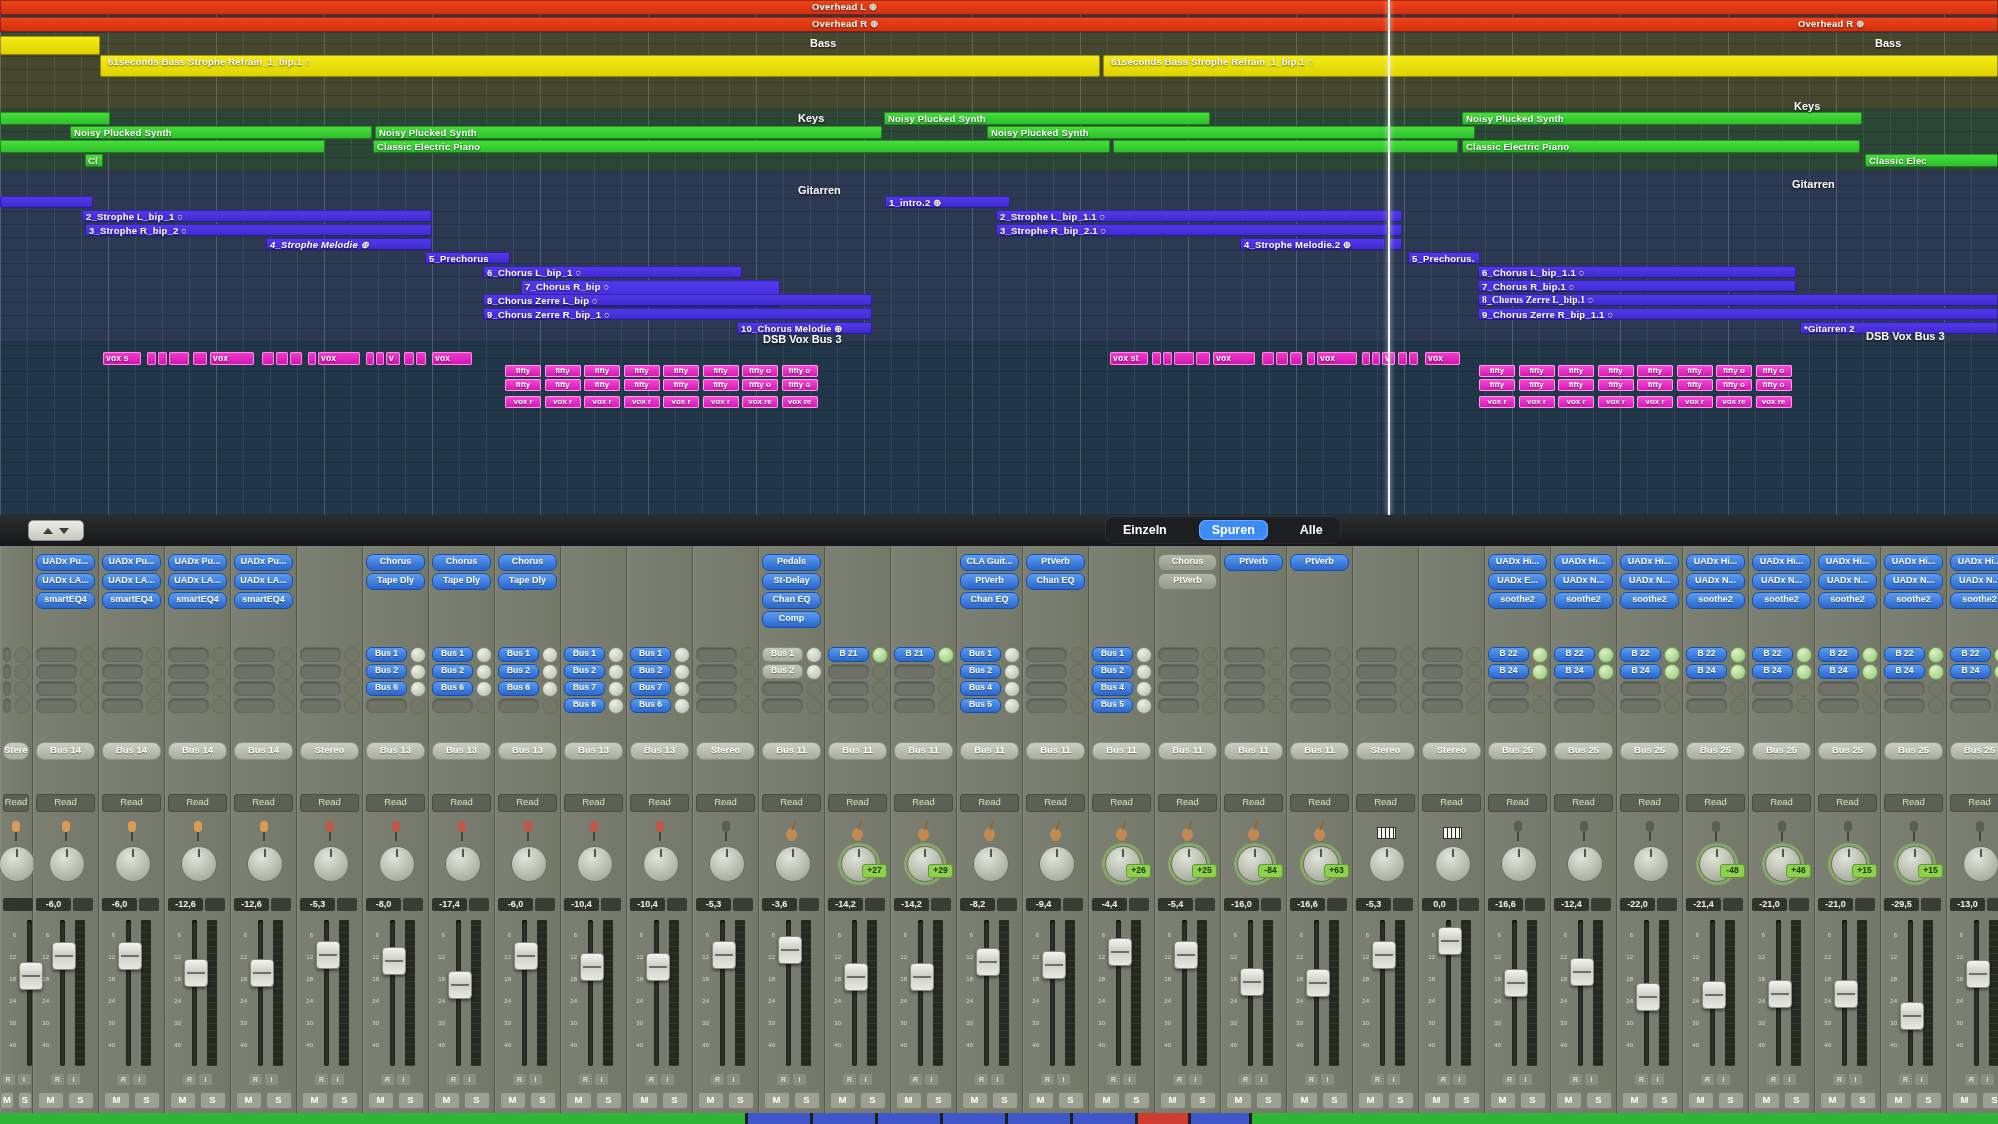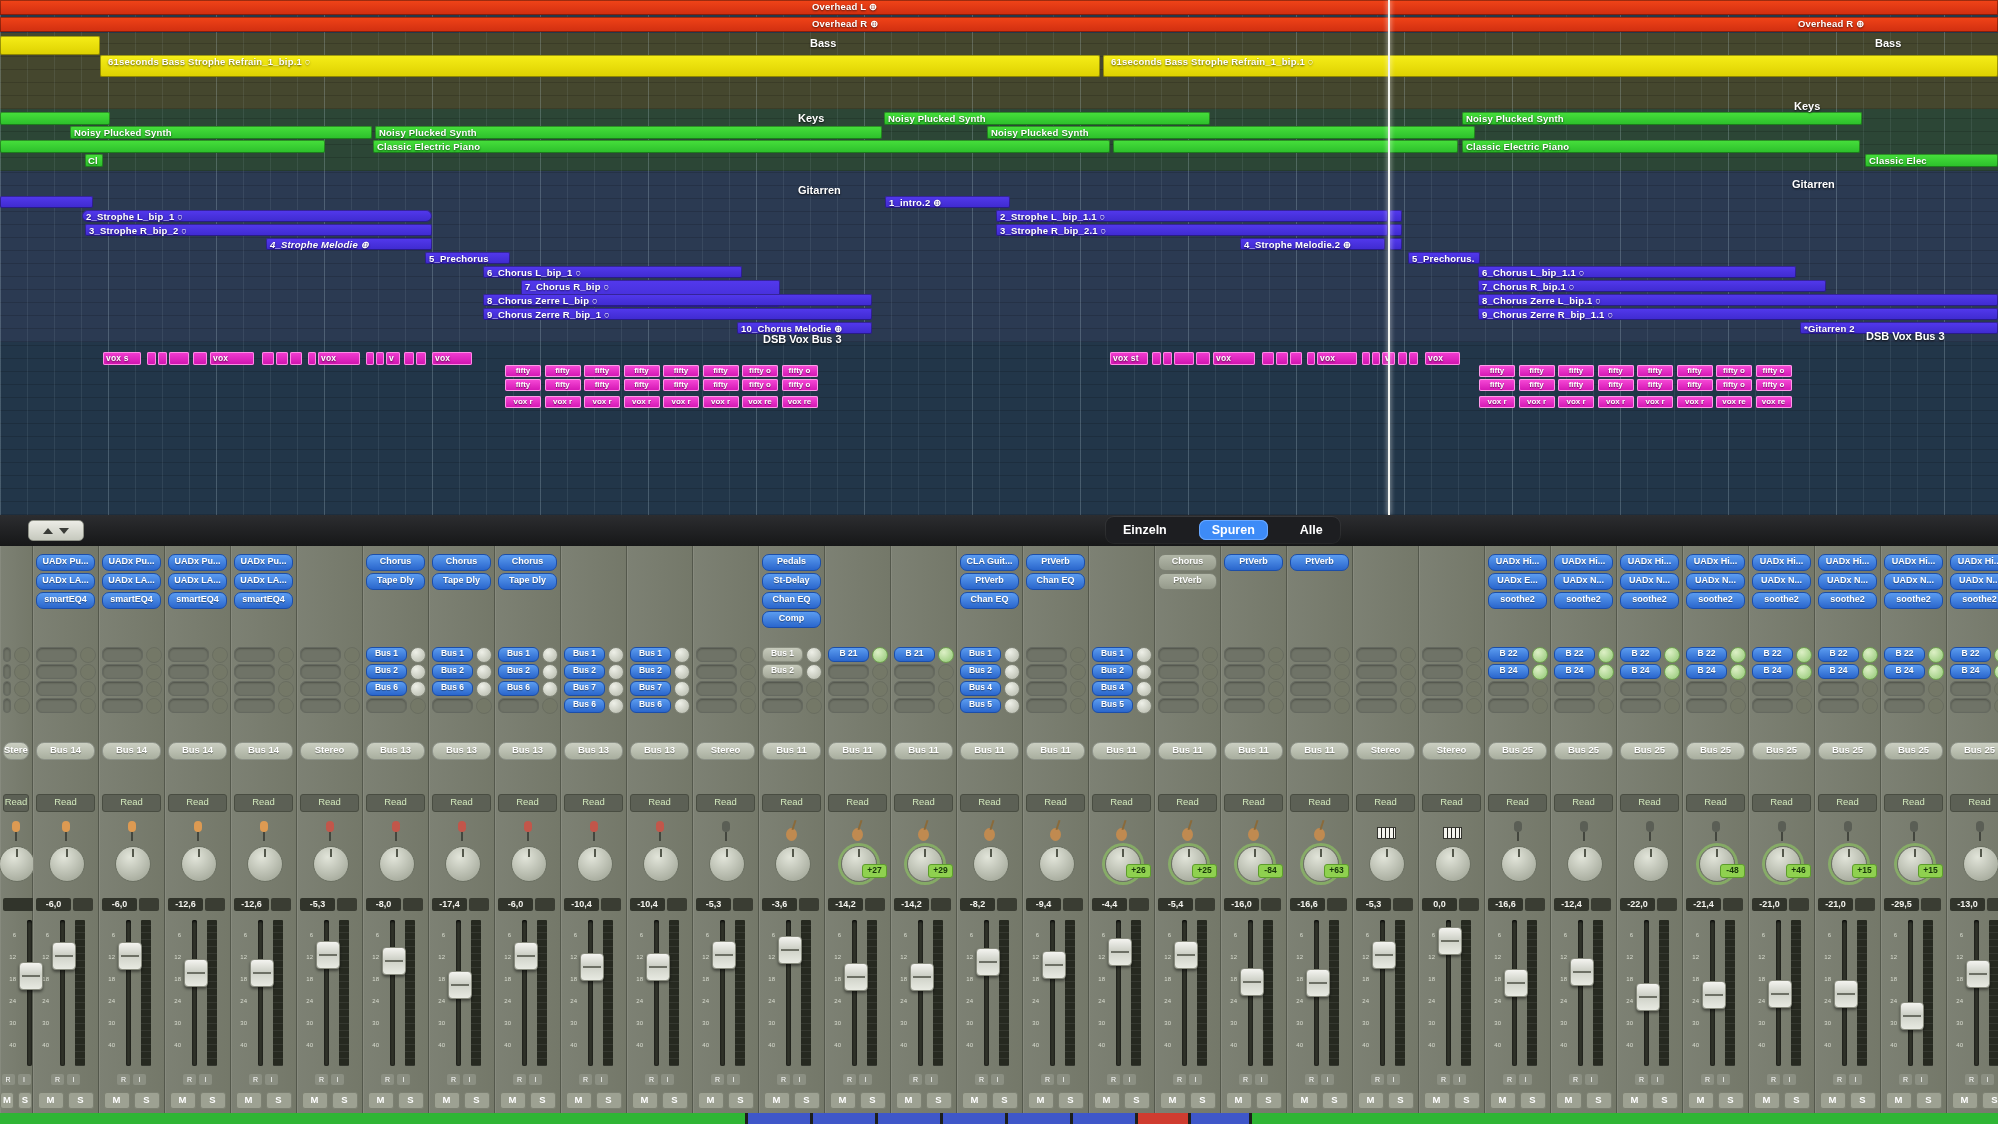--- a/index.html
+++ b/index.html
@@ -155,21 +155,21 @@
     <div class="region green" style="left: 85px; top: 154px; width: 18px; height: 13px;">
       <span class="rlabel" style="left: 3px;">Cl</span>
     </div>
     <div class="region green" style="left: 1865px; top: 154px; width: 133px; height: 13px;">
       <span class="rlabel" style="left: 4px;">Classic Elec</span>
     </div>
     <div class="region purple" style="left: 0px; top: 196px; width: 93px; height: 12px;"></div>
     <div class="region purple" style="left: 885px; top: 196px; width: 125px; height: 12px;">
       <span class="rlabel" style="left: 4px;">1_intro.2  ⊕</span>
     </div>
-    <div class="region purple" style="left: 82px; top: 210px; width: 350px; height: 12px; border-radius: 6px;">
+    <div class="region purple" style="left: 82px; top: 210px; width: 350px; height: 12px;">
       <span class="rlabel" style="left: 4px;">2_Strophe L_bip_1  ○</span>
     </div>
     <div class="region purple" style="left: 996px; top: 210px; width: 392px; height: 12px;">
       <span class="rlabel" style="left: 4px;">2_Strophe L_bip_1.1  ○</span>
     </div>
     <div class="region purple" style="left: 1389px; top: 210px; width: 13px; height: 12px;"></div>
     <div class="region purple" style="left: 85px; top: 224px; width: 347px; height: 12px;">
       <span class="rlabel" style="left: 4px;">3_Strophe R_bip_2  ○</span>
     </div>
     <div class="region purple" style="left: 996px; top: 224px; width: 392px; height: 12px;">
@@ -191,27 +191,27 @@
     </div>
     <div class="region purple" style="left: 483px; top: 266px; width: 259px; height: 12px;">
       <span class="rlabel" style="left: 4px;">6_Chorus L_bip_1  ○</span>
     </div>
     <div class="region purple" style="left: 1478px; top: 266px; width: 318px; height: 12px;">
       <span class="rlabel" style="left: 4px;">6_Chorus L_bip_1.1  ○</span>
     </div>
     <div class="region purple" style="left: 483px; top: 280px; width: 259px; height: 27px; margin-left: 38px;">
       <span class="rlabel" style="left: 4px;">7_Chorus R_bip  ○</span>
     </div>
-    <div class="region purple" style="left: 1478px; top: 280px; width: 348px; height: 12px; text-decoration: underline;">
+    <div class="region purple" style="left: 1478px; top: 280px; width: 318px; height: 12px; text-decoration: underline;">
       <span class="rlabel" style="left: 4px;">7_Chorus R_bip.1  ○</span>
     </div>
     <div class="region purple" style="left: 483px; top: 294px; width: 389px; height: 12px;">
       <span class="rlabel" style="left: 4px;">8_Chorus Zerre L_bip  ○</span>
     </div>
-    <div class="region purple" style="left: 1478px; top: 294px; width: 520px; height: 12px;">
+    <div class="region purple" style="left: 1478px; top: 294px; width: 520px; height: 12px; font-family: Liberation Serif, serif;">
       <span class="rlabel" style="left: 4px;">8_Chorus Zerre L_bip.1  ○</span>
     </div>
     <div class="region purple" style="left: 483px; top: 308px; width: 389px; height: 12px;">
       <span class="rlabel" style="left: 4px;">9_Chorus Zerre R_bip_1  ○</span>
     </div>
     <div class="region purple" style="left: 1478px; top: 308px; width: 520px; height: 12px;">
       <span class="rlabel" style="left: 4px;">9_Chorus Zerre R_bip_1.1  ○</span>
     </div>
     <div class="region purple" style="left: 737px; top: 322px; width: 135px; height: 12px;">
       <span class="rlabel" style="left: 4px;">10_Chorus Melodie  ⊕</span>

